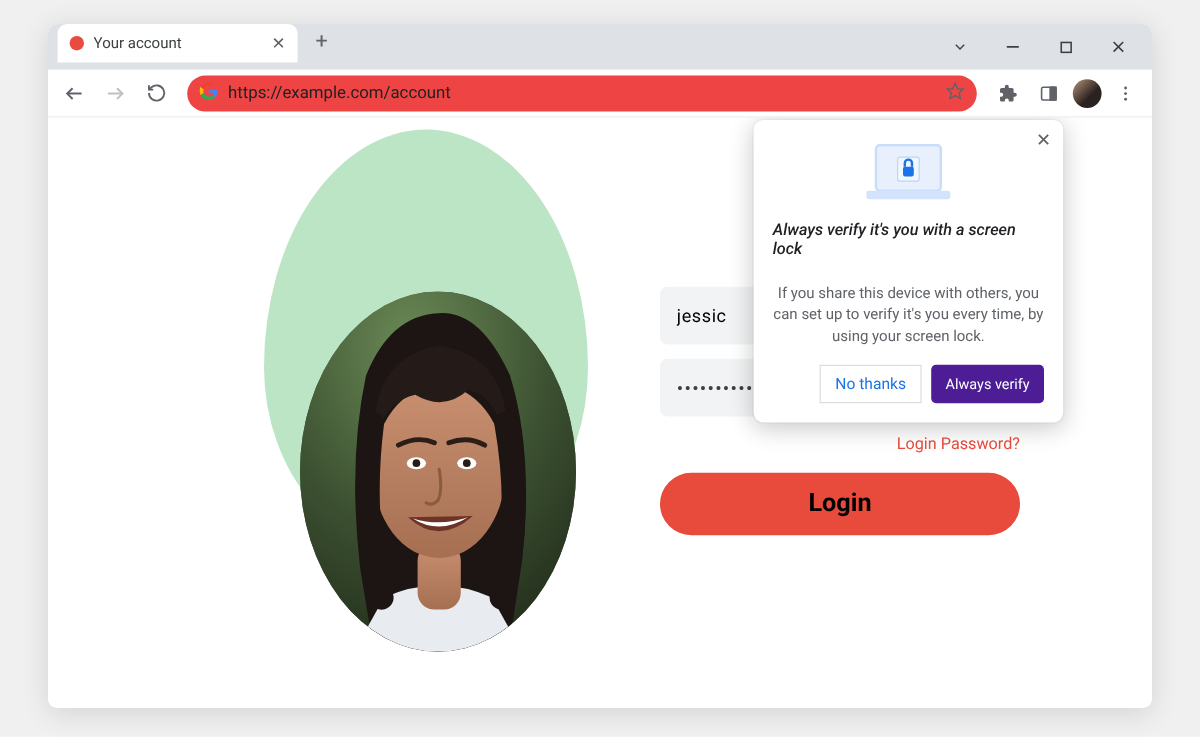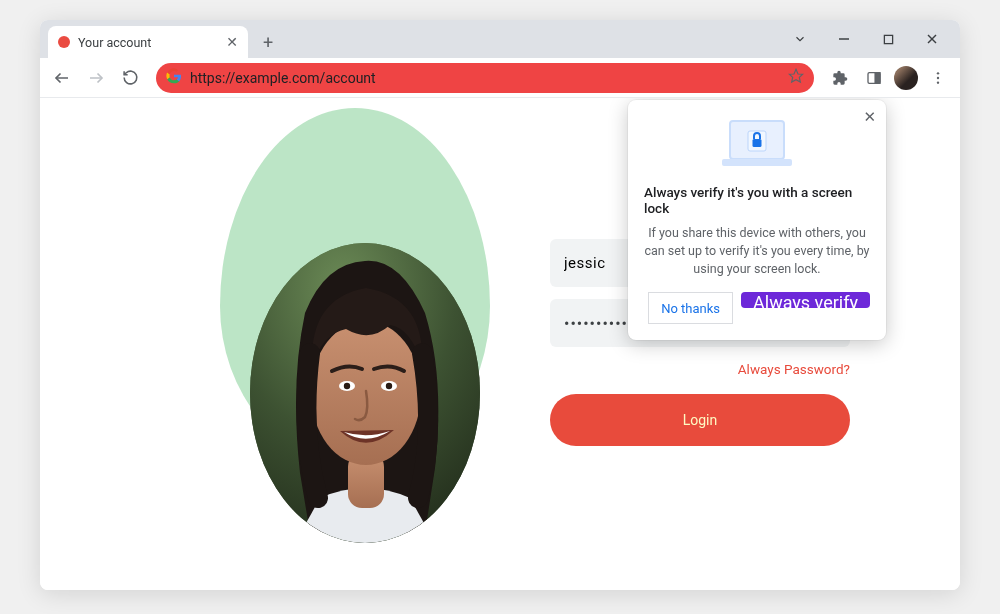--- a/index.html
+++ b/index.html
@@ -15,21 +15,21 @@
       border-radius: 8px;
       box-shadow: 0 4px 24px rgba(0,0,0,0.12);
       overflow: hidden;
     }
 
     
     .tab-bar {
       height: 38px;
       background: #dee1e6;
       display: flex;
-      align-items: flex-end;
+      align-items: flex-start;
       padding-left: 8px;
       position: relative;
     }
     .tab {
       display: flex;
       align-items: center;
       height: 32px;
       background: white;
       border-radius: 8px 8px 0 0;
       padding: 0 10px;
@@ -169,45 +169,45 @@
     .pwd-dots { letter-spacing: 1px; font-size:16px; color:#3c4043; }
     .eye-off { position:absolute; right:12px; color:#5f6368; }
     .forgot-row { text-align:right; margin-bottom:16px; }
     .forgot { color:#e84b3c; font-size:13.5px; cursor:pointer; }
     .login-btn {
       width: 100%;
       height: 52px;
       background: #e84b3c;
       border: none;
       border-radius: 26px;
-      color: #fef9c3;
-      font-size: 14px;
-      font-weight: 400;
+      color: #000000;
+      font-size: 21px;
+      font-weight: 700;
       cursor: pointer;
     }
 
     
     .popover {
       position: absolute;
       top: 2px;
       right: 74px;
       width: 258px;
       background: white;
       border-radius: 8px;
       box-shadow: 0 4px 20px rgba(0,0,0,0.22), 0 0 0 1px rgba(0,0,0,0.04);
       padding: 10px 16px 16px 16px;
       z-index: 50;
     }
     .pop-close { position:absolute; top:8px; right:10px; color:#5f6368; cursor:pointer; font-size:15px; }
     .pop-illus { display:flex; align-items:center; justify-content:center; height: 70px; margin-bottom: 4px; }
-    .pop-title { font-size: 13.5px; font-weight: 500; color:#202124; margin-bottom: 8px; }
+    .pop-title { font-size: 13.5px; font-weight: 500; color:#202124; margin-bottom: 20px; font-style: italic; }
     .pop-body { font-size: 12.5px; color:#5f6368; line-height: 1.45; margin-bottom: 14px; text-align: center; }
     .pop-actions { display:flex; justify-content:flex-end; gap:8px; }
     .btn-secondary { height:32px; padding: 0 12px; border:1px solid #dadce0; background:white; color:#1a73e8; border-radius:0; font-size:13px; cursor:pointer; }
-    .btn-primary { height:16px; padding: 0 12px; border:none; background:#6d28d9; color:white; border-radius:4px; font-size:18px; cursor:pointer; }
+    .btn-primary { height:32px; padding: 0 12px; border:none; background:#4c1d95; color:white; border-radius:4px; font-size:12px; cursor:pointer; }
   </style>
 </head>
 <body>
 
 <div class="browser-window">
 
   <div class="tab-bar">
     <div class="tab">
       <span class="favicon-dot"></span>
       <span>Your account</span>
@@ -358,21 +358,21 @@
         <span class="pwd-dots">•••••••••••••••••••••••••••</span>
         <span class="eye-off">
           <svg width="22" height="22" viewBox="0 0 24 24" fill="currentColor">
               <path d="M12 6c3.8 0 7.2 2.1 9.5 6-0.8 1.4-1.8 2.6-2.9 3.5l-2.1-2.1A4 4 0 0 0 12 8c-.5 0-1 .1-1.4.3L8.5 6.2C9.6 6.1 10.8 6 12 6zM3.3 4.9 4.7 3.5l16 16-1.4 1.4-2.6-2.6C15 19 13.5 19.3 12 19.3 8.2 19.3 4.8 17.2 2.5 13.3c1-1.7 2.2-3.1 3.6-4.1L3.3 4.9zM9.5 11.1l3.7 3.7c-.4.1-.8.2-1.2.2a3.7 3.7 0 0 1-3.7-3.7c0-.1 0-.1.2-.2z"></path>
               <line x1="2.5" y1="4" x2="21" y2="22" stroke="currentColor" stroke-width="2"></line>
             </svg>
         </span>
       </div>
 
       <div class="forgot-row">
-        <span class="forgot">Always Password?</span>
+        <span class="forgot">Login Password?</span>
       </div>
 
       <button class="login-btn">Login</button>
     </div>
 
     <div class="popover">
       <span class="pop-close">✕</span>
       <div class="pop-illus">
         <svg width="90" height="60" viewBox="0 0 90 60">
           <rect x="18" y="6" width="54" height="38" rx="3" fill="#e8f0fe" stroke="#c9ddfb" stroke-width="2"></rect>

